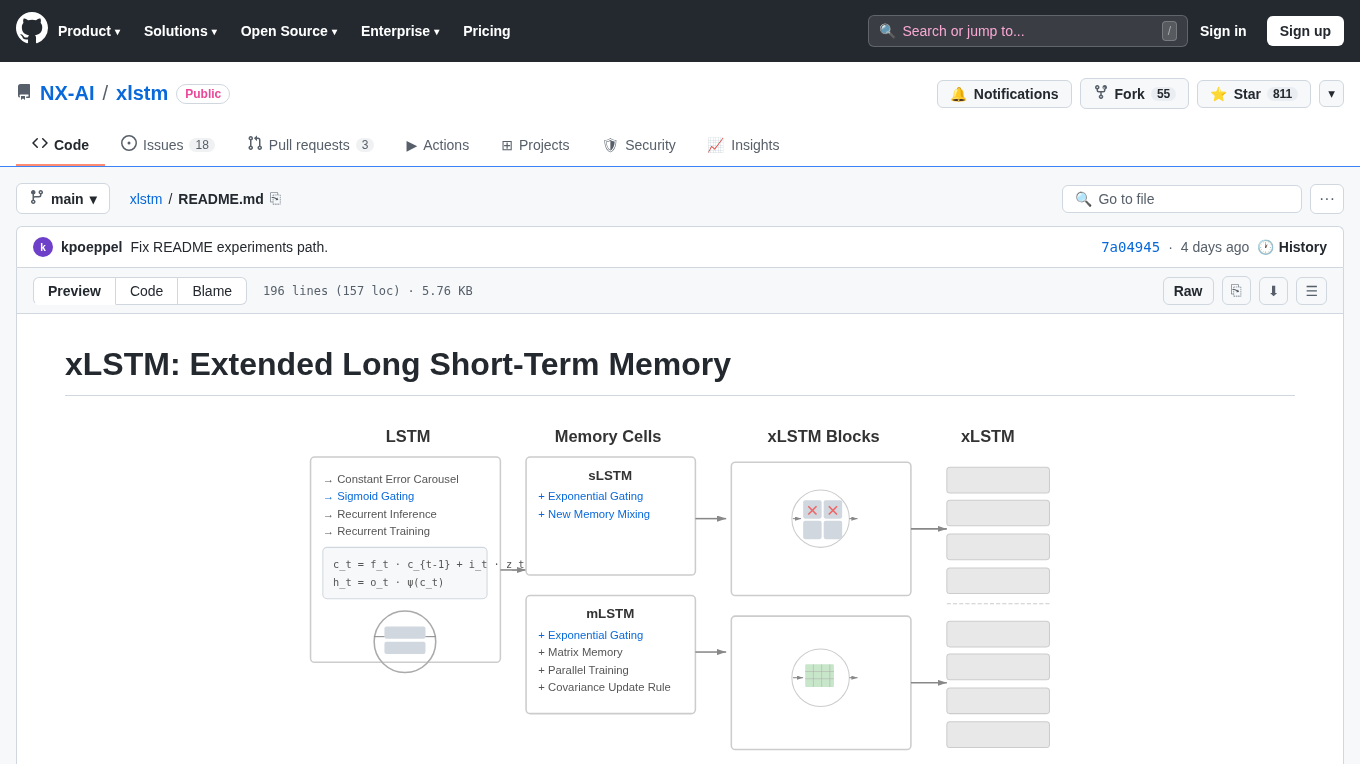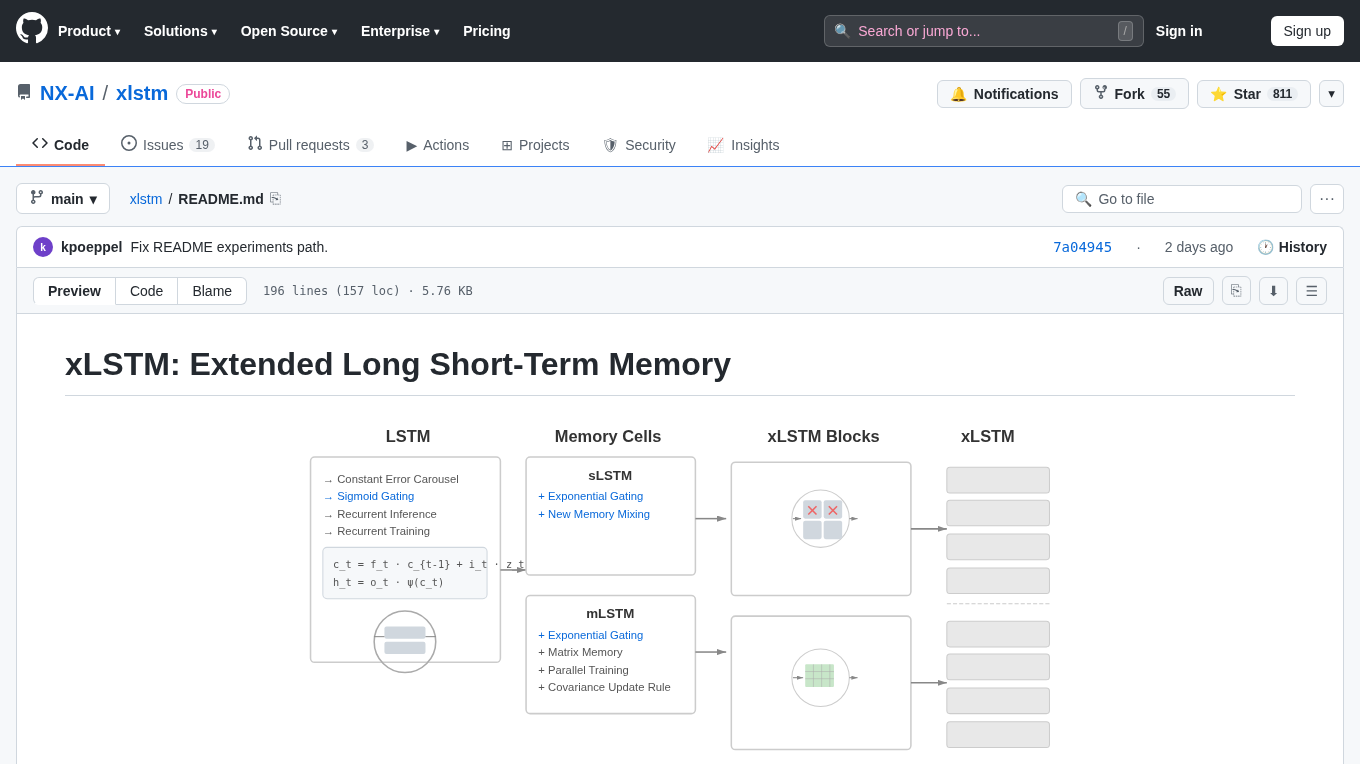--- a/index.html
+++ b/index.html
@@ -75,23 +75,22 @@
       background: transparent;
       border: none;
     }
     .btn-signup {
       color: #24292f;
       background: #ffffff;
       border: 1px solid rgba(255,255,255,0.3);
       border-radius: 6px;
       padding: 6px 12px;
       font-size: 14px;
-      font-weight: 400;
-      cursor: pointer;
-      margin-left: 48px;
+      font-weight: 700;
+      cursor: pointer;
     }
 
     
     .repo-header {
       background: #ffffff;
       border-bottom: 1px solid #3b82f6;
       padding: 16px 16px 0;
     }
     .repo-header-top {
       display: flex;
@@ -281,21 +280,21 @@
       justify-content: center;
       color: white;
       font-size: 10px;
       font-weight: bold;
     }
     .commit-author { font-weight: 600; color: #24292f; }
     .commit-msg { color: #24292f; }
     .commit-right {
       display: flex;
       align-items: flex-end;
-      gap: 24px;
+      gap: 8px;
       color: #57606a;
     }
     .commit-sha { color: #0969da; font-family: monospace; }
     .history-link {
       display: flex;
       align-items: center;
       gap: 4px;
       color: #24292f;
       cursor: pointer;
       font-weight: 600;
@@ -486,21 +485,21 @@
       <span>Code</span>
     </div>
     <div class="tab-item">
       <span>
         <svg height="16" viewBox="0 0 16 16" width="16" fill="currentColor">
           <path d="M8 9.5a1.5 1.5 0 100-3 1.5 1.5 0 000 3z"></path>
             <path d="M8 0a8 8 0 100 16A8 8 0 008 0zM1.5 8a6.5 6.5 0 1113 0 6.5 6.5 0 01-13 0z"></path>
         </svg>
       </span>
       <span>Issues</span>
-      <span class="tab-badge">19</span>
+      <span class="tab-badge">18</span>
     </div>
     <div class="tab-item">
       <span>
         <svg height="16" viewBox="0 0 16 16" width="16" fill="currentColor">
           <path d="M7.177 3.073L9.573.677A.25.25 0 0110 .854v4.792a.25.25 0 01-.427.177L7.177 3.427a.25.25 0 010-.354zM3.75 2.5a.75.75 0 100 1.5.75.75 0 000-1.5zm-2.25.75a2.25 2.25 0 113 2.122v5.256a2.251 2.251 0 11-1.5 0V5.372A2.25 2.25 0 011.5 3.25zM11 2.5h-1V4h1a1 1 0 011 1v5.628a2.251 2.251 0 101.5 0V5A2.5 2.5 0 0011 2.5zm1 10.25a.75.75 0 111.5 0 .75.75 0 01-1.5 0zM3.75 12a.75.75 0 100 1.5.75.75 0 000-1.5z"></path>
         </svg>
       </span>
       <span>Pull requests</span>
       <span class="tab-badge">3</span>
     </div>
@@ -554,21 +553,21 @@
 
   <div class="commit-bar">
     <div class="commit-left">
       <div class="avatar">k</div>
       <span class="commit-author">kpoeppel</span>
       <span class="commit-msg">Fix README experiments path.</span>
     </div>
     <div class="commit-right">
       <span class="commit-sha">7a04945</span>
       <span>·</span>
-      <span>2 days ago</span>
+      <span>4 days ago</span>
       <div class="history-link">
         <span class="history-icon">🕐</span>
         <span>History</span>
       </div>
     </div>
   </div>
 
   <div class="file-content">
 
     <div class="file-toolbar">

